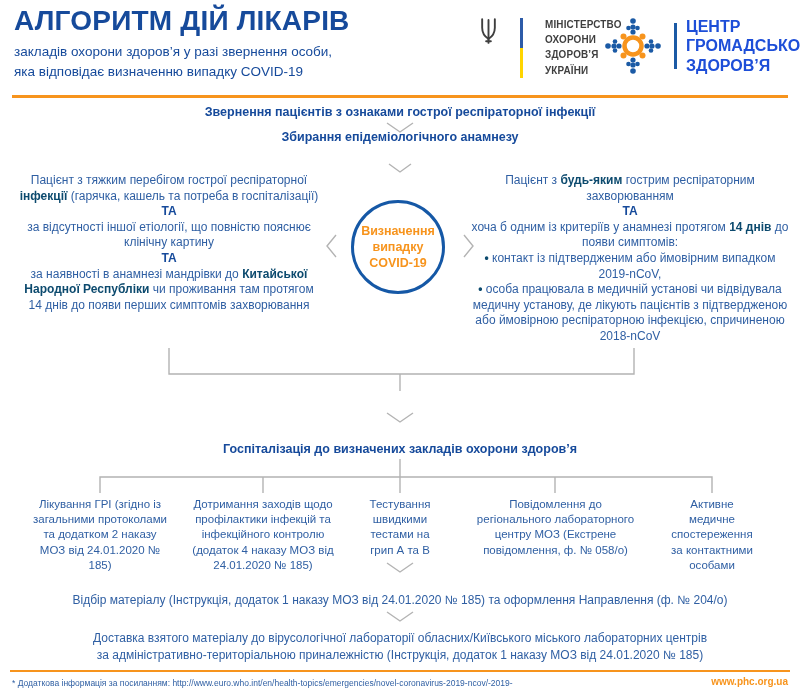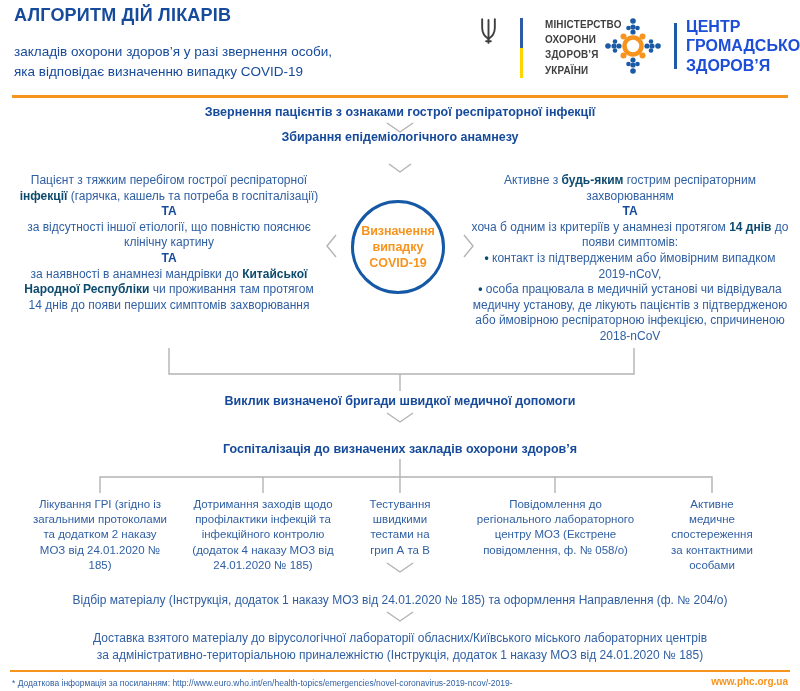--- a/index.html
+++ b/index.html
@@ -3,21 +3,21 @@
 <meta charset="utf-8">
 <style>
   * { margin:0; padding:0; box-sizing:border-box; }
   html,body { background:#e9e9e9; }
   body { font-family:"Liberation Sans", sans-serif; }
   .page { position:relative; width:800px; height:691px; margin:0 auto; background:#ffffff; overflow:hidden; }
 
   
   .header { position:absolute; top:0; left:0; width:800px; height:97px; background:#fff; }
   .header-rule { position:absolute; left:12px; right:12px; top:95px; height:3px; background:#f7941d; }
-  .title { position:absolute; left:14px; top:5px; font-size:18px; font-weight:bold; color:#164a9b; letter-spacing:.2px; }
+  .title { position:absolute; left:14px; top:5px; font-size:28px; font-weight:bold; color:#164a9b; letter-spacing:.2px; }
   .subtitle { position:absolute; left:14px; top:42px; font-size:13.5px; color:#164a9b; line-height:1.45; }
 
   .moh { position:absolute; left:479px; top:17px; display:flex; align-items:flex-start; gap:22px; }
   .moh-bar { width:3px; height:60px; background:linear-gradient(#2d5ba8 50%, #ffd500 50%); margin-top:1px; }
   .moh-text { font-size:11px; font-weight:bold; color:#3f3f3f; line-height:1.38; letter-spacing:.2px;
               transform:scaleX(.9); transform-origin:left top; white-space:nowrap; }
 
   .phc { position:absolute; left:601px; top:14px; display:flex; align-items:center; gap:9px; }
   .phc-bar { width:3px; height:46px; background:#1b5aa5; }
   .phc-text { font-size:16px; font-weight:bold; color:#1d4ed8; line-height:1.2; white-space:nowrap; }
@@ -156,28 +156,27 @@
       <div class="para"><span>за наявності в анамнезі мандрівки до </span><span class="hl">Китайської Народної Республіки</span><span> чи проживання там протягом 14 днів до появи перших симптомів захворювання</span></div>
     </div>
 
   <div class="circle">
     <div>Визначення</div>
     <div>випадку</div>
     <div>COVID-19</div>
   </div>
 
   <div class="panel panel-right">
-      <div class="para"><span>Активне з </span><span class="hl">будь-яким</span><span> гострим респіраторним захворюванням</span></div>
+      <div class="para"><span>Пацієнт з </span><span class="hl">будь-яким</span><span> гострим респіраторним захворюванням</span></div>
       <div class="para"><span class="and">ТА</span></div>
       <div class="para"><span>хоча б одним із критеріїв у анамнезі протягом </span><span class="hl">14 днів</span><span> до появи симптомів:</span></div>
       <div class="para"><span class="hl">• </span><span>контакт із підтвердженим або ймовірним випадком 2019-nCoV,</span></div>
       <div class="para"><span class="hl">• </span><span>особа працювала в медичній установі чи відвідувала медичну установу, де лікують пацієнтів з підтвердженою або ймовірною респіраторною інфекцією, спричиненою 2018-nCoV</span></div>
     </div>
 
-  <div class="step step3">Виклик визначеної бригади швидкої медичної допомоги</div>
   <div class="step step4">Госпіталізація до визначених закладів охорони здоров’я</div>
 
   <div class="col col1">Лікування ГРІ (згідно із загальними протоколами та додатком 2 наказу МОЗ від 24.01.2020 № 185)</div>
   <div class="col col2">Дотримання заходів щодо профілактики інфекцій та інфекційного контролю (додаток 4 наказу МОЗ від 24.01.2020 № 185)</div>
   <div class="col col3">Тестування швидкими тестами на грип А та В</div>
   <div class="col col4">Повідомлення до регіонального лабораторного центру МОЗ (Екстрене повідомлення, ф. № 058/о)</div>
   <div class="col col5">Активне медичне спостереження за контактними особами</div>
 
   <div class="step5">Відбір матеріалу (Інструкція, додаток 1 наказу МОЗ від 24.01.2020 № 185) та оформлення Направлення (ф. № 204/о)</div>
 

